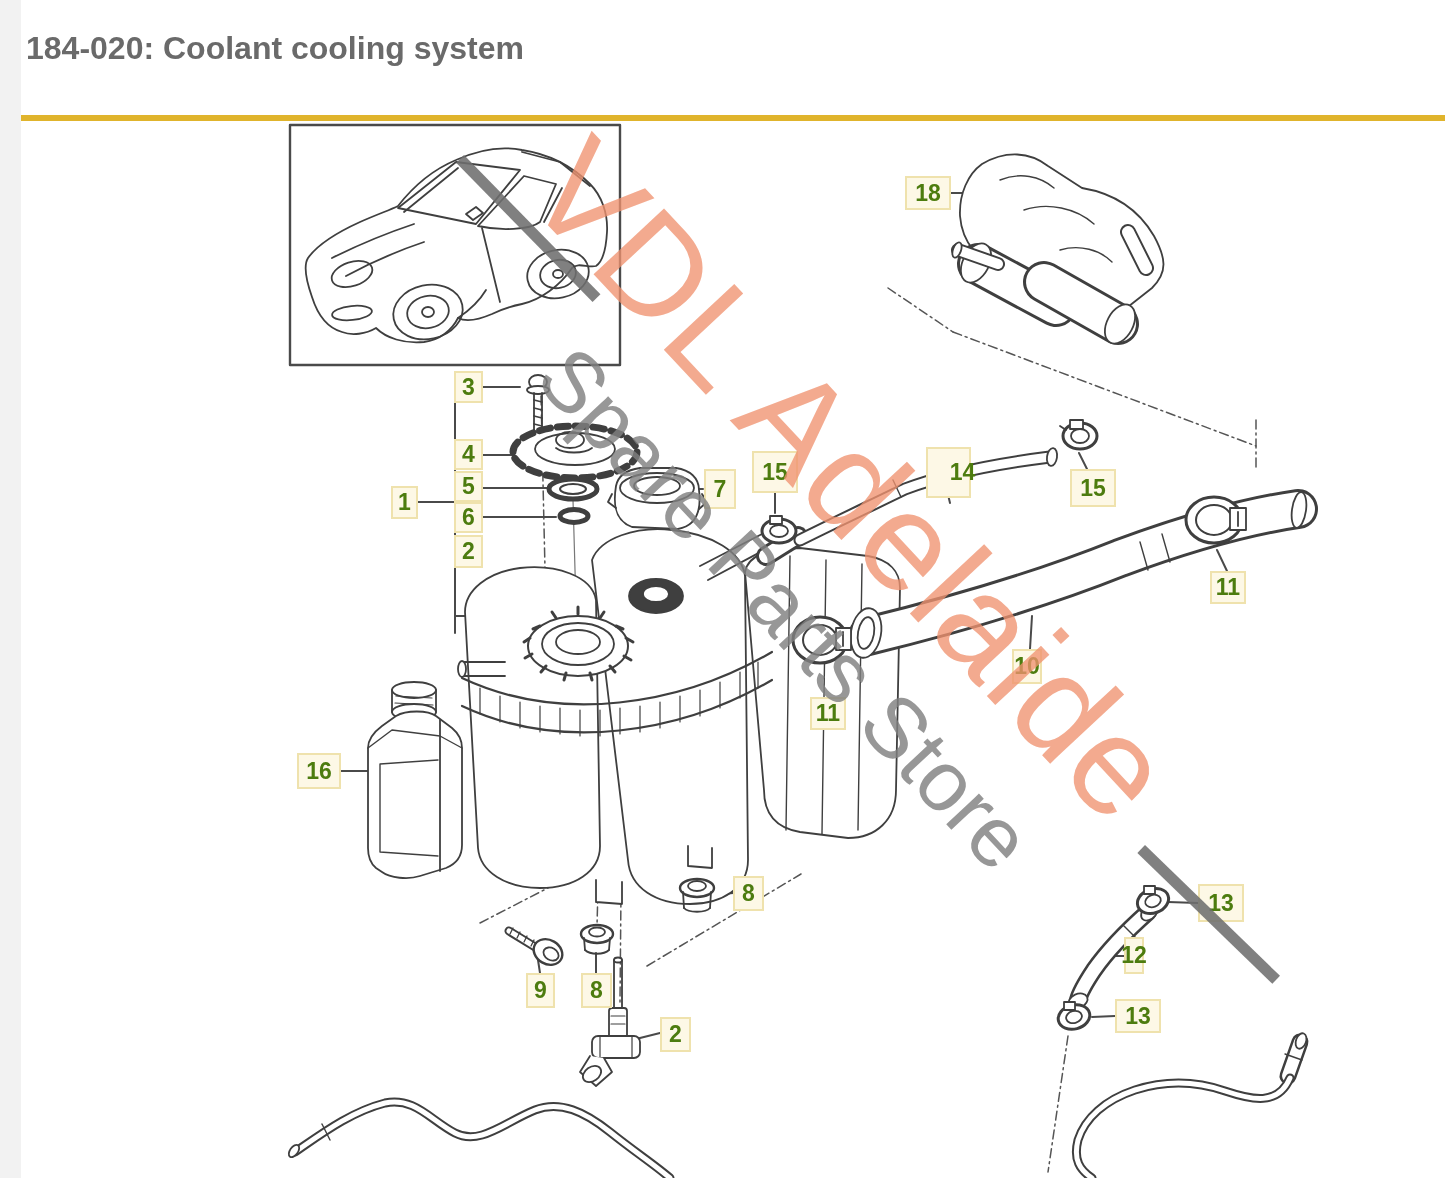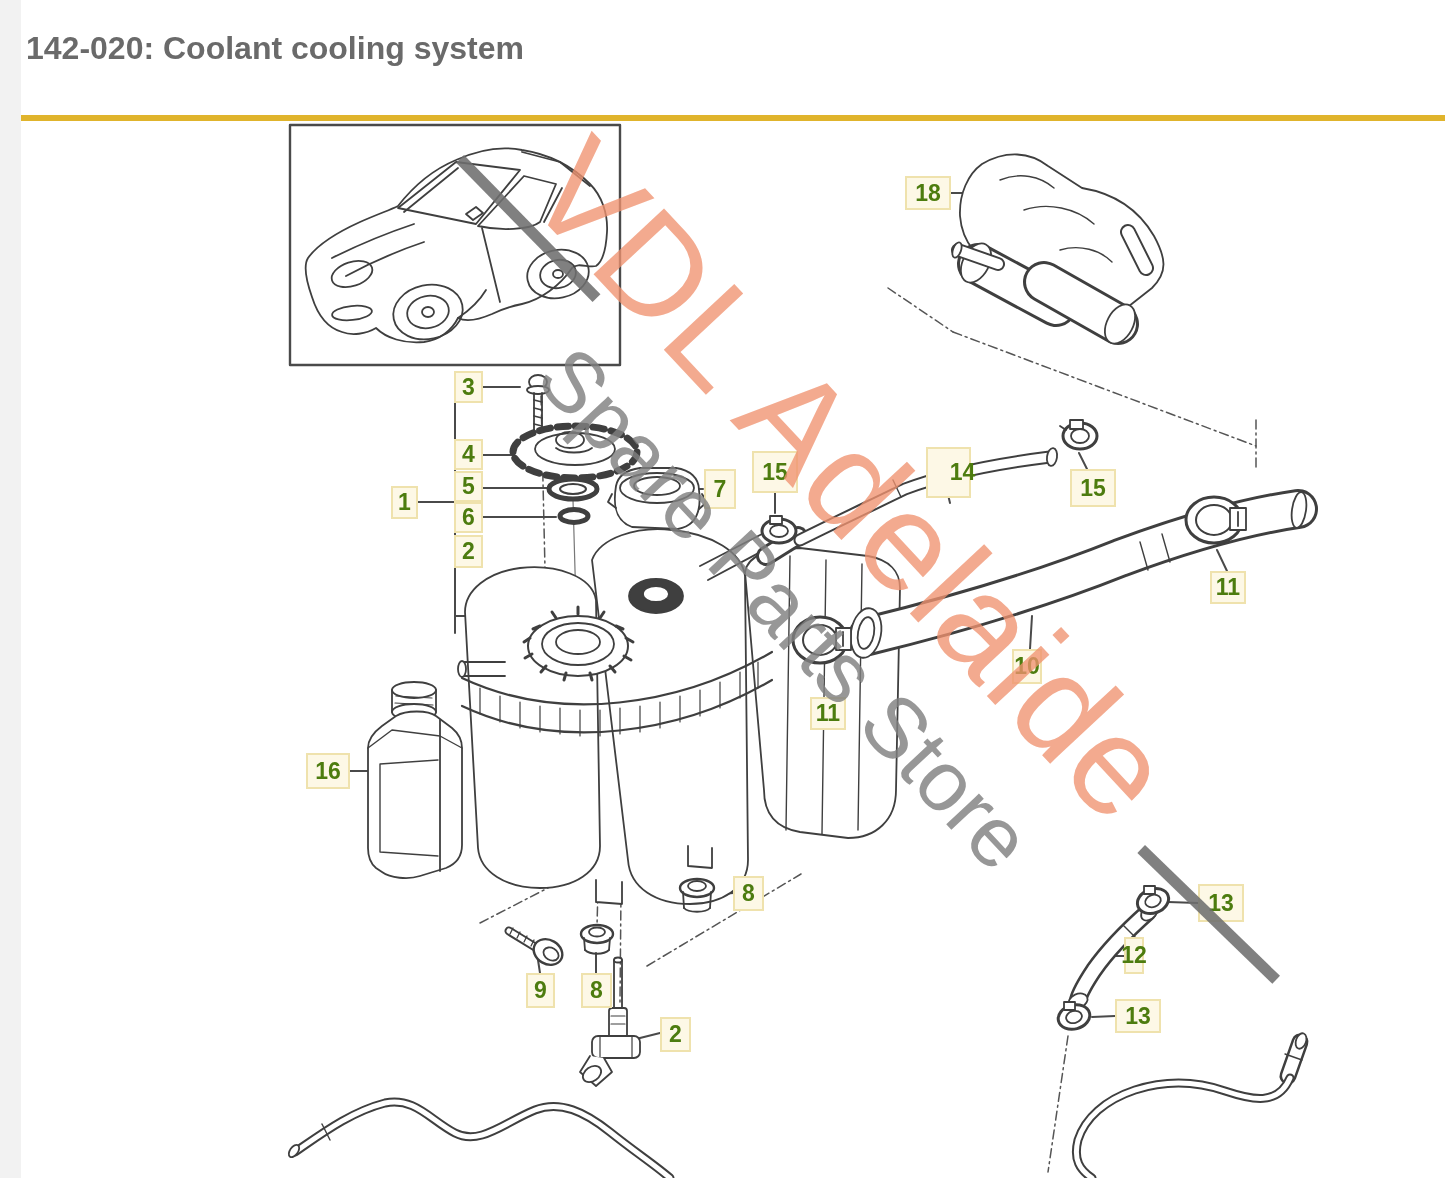--- a/index.html
+++ b/index.html
@@ -23,21 +23,21 @@
        color:rgba(128,128,128,0.82);letter-spacing:0px;}
   .strike{position:absolute;height:11px;background:#6e6e6e;opacity:0.88;transform-origin:left top;}
   .strike1{left:464px;top:155px;width:195px;transform:rotate(45.6deg);}
   .strike2{left:1145px;top:845px;width:188px;transform:rotate(44.1deg);}
 </style>
 </head>
 <body>
 
 <div class="page">
   <div class="left-gutter"></div>
-  <h1 class="page-title">142-020: Coolant cooling system</h1>
+  <h1 class="page-title">184-020: Coolant cooling system</h1>
   <div class="divider"></div>
 
   <div class="diagram">
 
     <svg class="art" width="1445" height="1178" viewBox="0 0 1445 1178" fill="none" stroke="#3f3f3f" stroke-width="1.8" stroke-linecap="round" stroke-linejoin="round">
 
       <g>
         <rect x="290" y="125" width="330" height="240" fill="#ffffff" stroke="#4a4a4a" stroke-width="2.4"></rect>
       </g>
       <g>
@@ -340,21 +340,21 @@
     <div class="callout" style="left:454px;top:502px;width:29px;height:31px;">6</div>
     <div class="callout" style="left:454px;top:535px;width:29px;height:33px;">2</div>
     <div class="callout" style="left:704px;top:469px;width:32px;height:40px;">7</div>
     <div class="callout" style="left:905px;top:176px;width:46px;height:34px;">18</div>
     <div class="callout" style="left:752px;top:451px;width:46px;height:42px;">15</div>
     <div class="callout" style="left:926px;top:447px;width:45px;height:51px;padding-left:28px;">14</div>
     <div class="callout" style="left:1070px;top:469px;width:46px;height:38px;">15</div>
     <div class="callout" style="left:1210px;top:571px;width:36px;height:33px;">11</div>
     <div class="callout" style="left:1012px;top:649px;width:30px;height:35px;">10</div>
     <div class="callout" style="left:810px;top:697px;width:36px;height:33px;">11</div>
-    <div class="callout" style="left:306px;top:753px;width:44px;height:36px;">16</div>
+    <div class="callout" style="left:297px;top:753px;width:44px;height:36px;">16</div>
     <div class="callout" style="left:733px;top:876px;width:31px;height:35px;">8</div>
     <div class="callout" style="left:526px;top:973px;width:29px;height:35px;">9</div>
     <div class="callout" style="left:581px;top:973px;width:31px;height:35px;">8</div>
     <div class="callout" style="left:660px;top:1017px;width:31px;height:35px;">2</div>
     <div class="callout" style="left:1198px;top:884px;width:46px;height:38px;">13</div>
     <div class="callout" style="left:1124px;top:937px;width:20px;height:37px;">12</div>
     <div class="callout" style="left:1115px;top:999px;width:46px;height:34px;">13</div>
 
     <div class="strike strike1"></div>
     <div class="strike strike2"></div>

